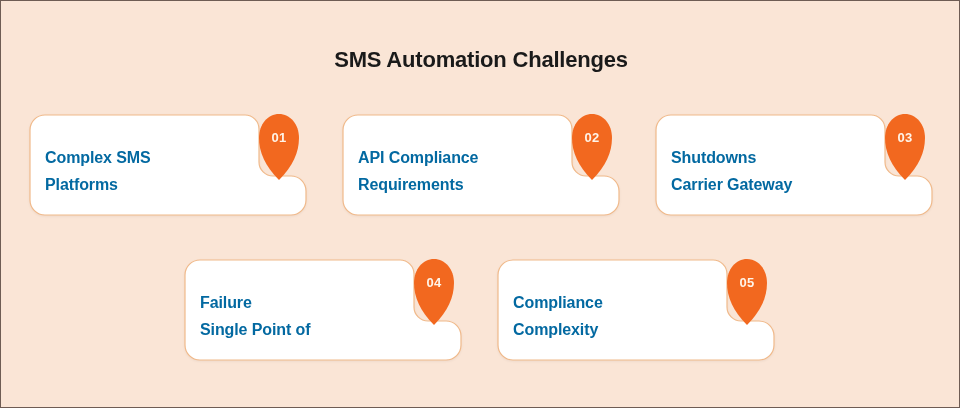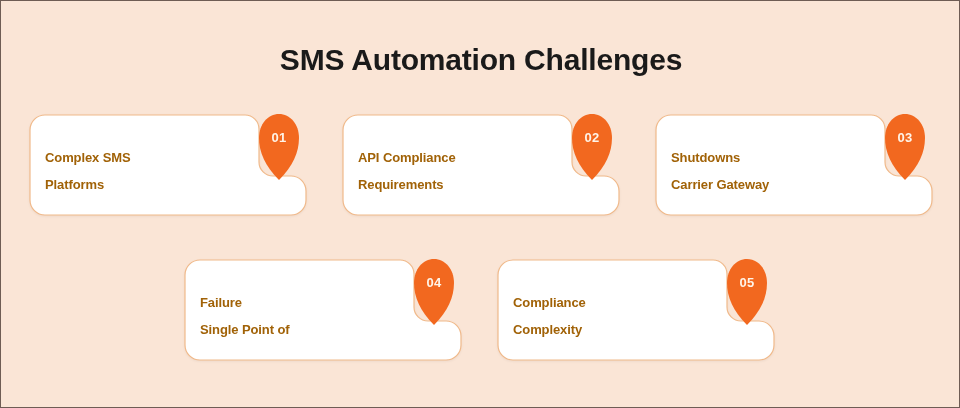--- a/index.html
+++ b/index.html
@@ -25,21 +25,21 @@
     overflow: hidden;
   }
 
   
   .page-title {
     position: absolute;
     left: 0;
     top: 40px;
     width: 960px;
     text-align: center;
-    font-size: 30px;
+    font-size: 22px;
     font-weight: 700;
     letter-spacing: -0.2px;
     color: #1A1A1A;
     line-height: 38px;
     white-space: nowrap;
   }
 
   
   .row {
     position: absolute;
@@ -103,24 +103,24 @@
     line-height: 16px;
     letter-spacing: 0.2px;
   }
 
   
   .card-label {
     position: absolute;
     left: 16px;
     top: 30px;
     width: 210px;
-    font-size: 13px;
+    font-size: 16px;
     font-weight: 600;
     line-height: 27px;
-    color: #a16207;
+    color: #0369a1;
     letter-spacing: -0.1px;
   }
 </style>
 </head>
 <body>
 
 <div class="canvas">
 
   <div class="page-title">SMS Automation Challenges</div>
 

